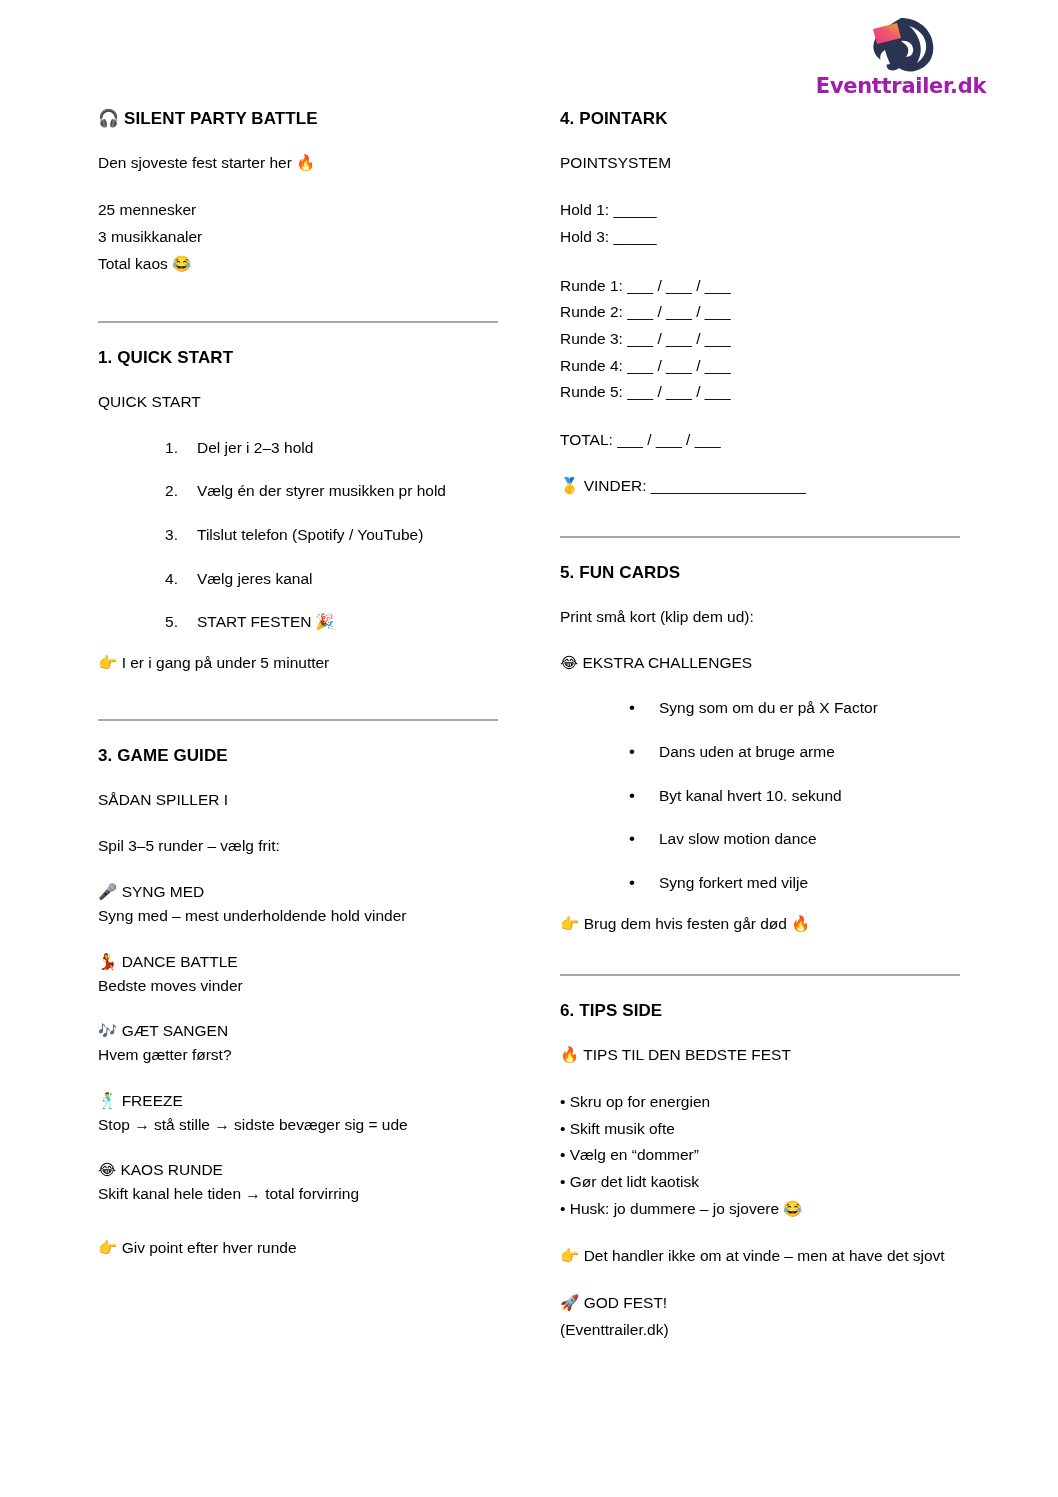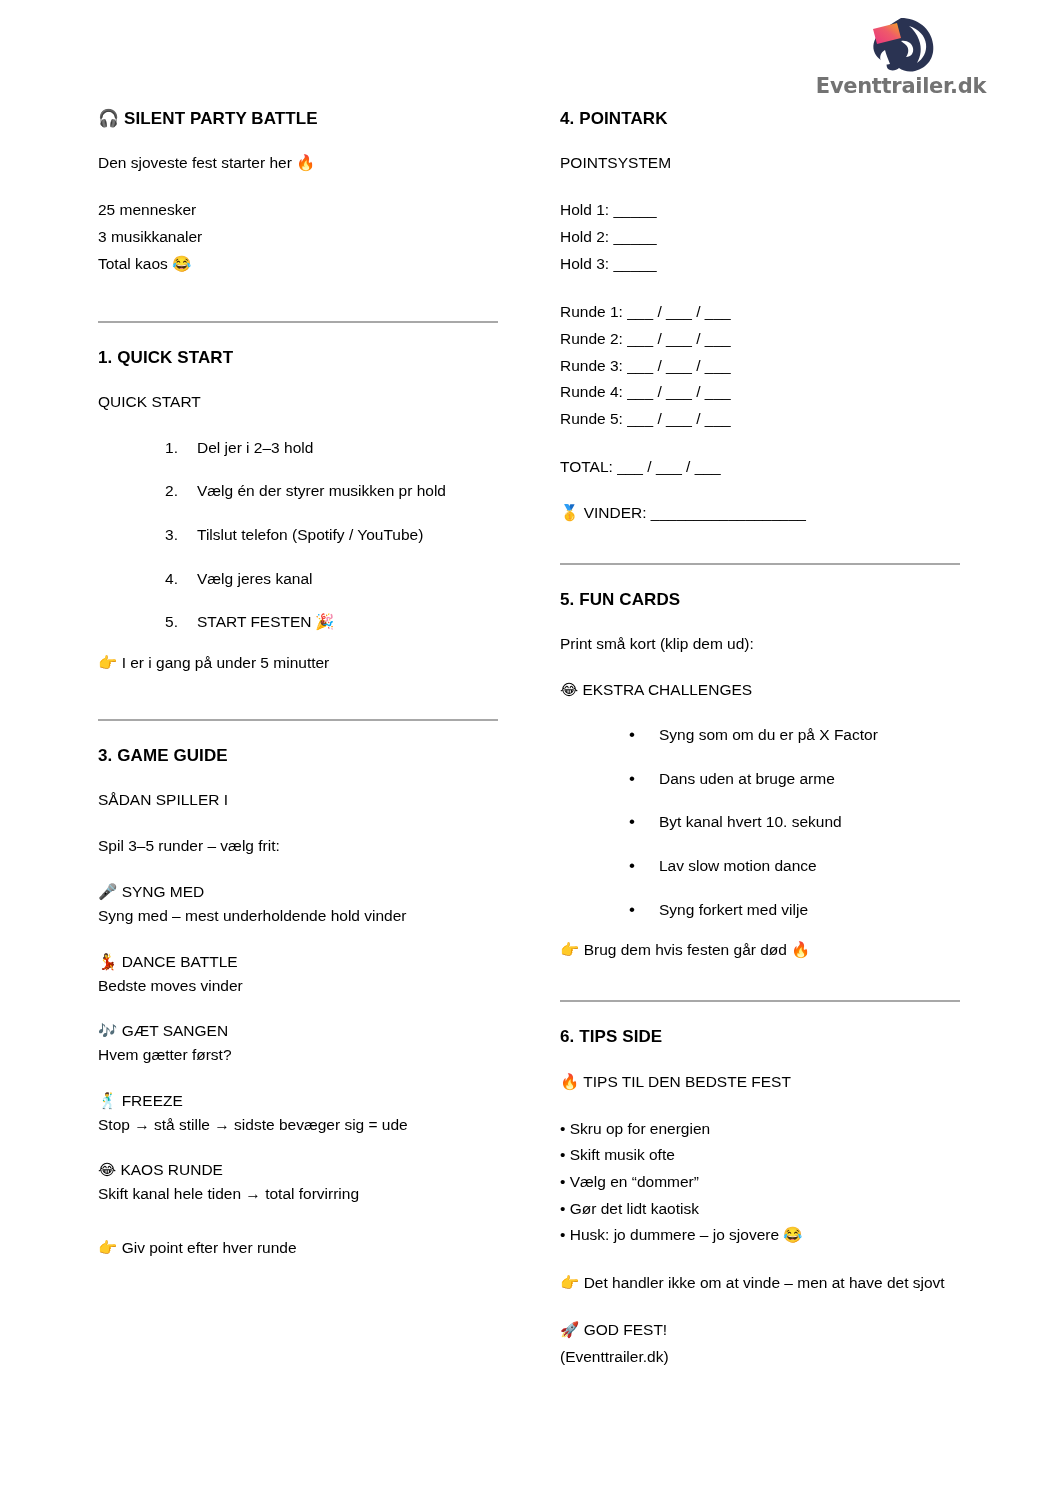--- a/index.html
+++ b/index.html
@@ -33,21 +33,21 @@
     width: 88px;
     height: 60px;
     margin: 0 auto 2px auto;
     display: block;
   }
   .logo-text {
     font-family: "DejaVu Sans", sans-serif;
     font-size: 21px;
     font-weight: bold;
     letter-spacing: -0.3px;
-    color: #737373;
+    color: #a21caf;
     line-height: 1;
   }
 
   
   .col {
     position: absolute;
     top: 108px;
     width: 400px;
   }
   .col-left  { left: 98px; }
@@ -265,21 +265,20 @@
 
   </div>
 
   <div class="col col-right">
 
     <div class="h2">4. POINTARK</div>
     <div class="p">POINTSYSTEM</div>
 
     <div class="lines">
       <div>Hold 1: _____</div>
-      <div>Hold 2: _____</div>
       <div>Hold 3: _____</div>
     </div>
 
     <div class="lines">
       <div>Runde 1: ___ / ___ / ___</div>
       <div>Runde 2: ___ / ___ / ___</div>
       <div>Runde 3: ___ / ___ / ___</div>
       <div>Runde 4: ___ / ___ / ___</div>
       <div>Runde 5: ___ / ___ / ___</div>
     </div>

